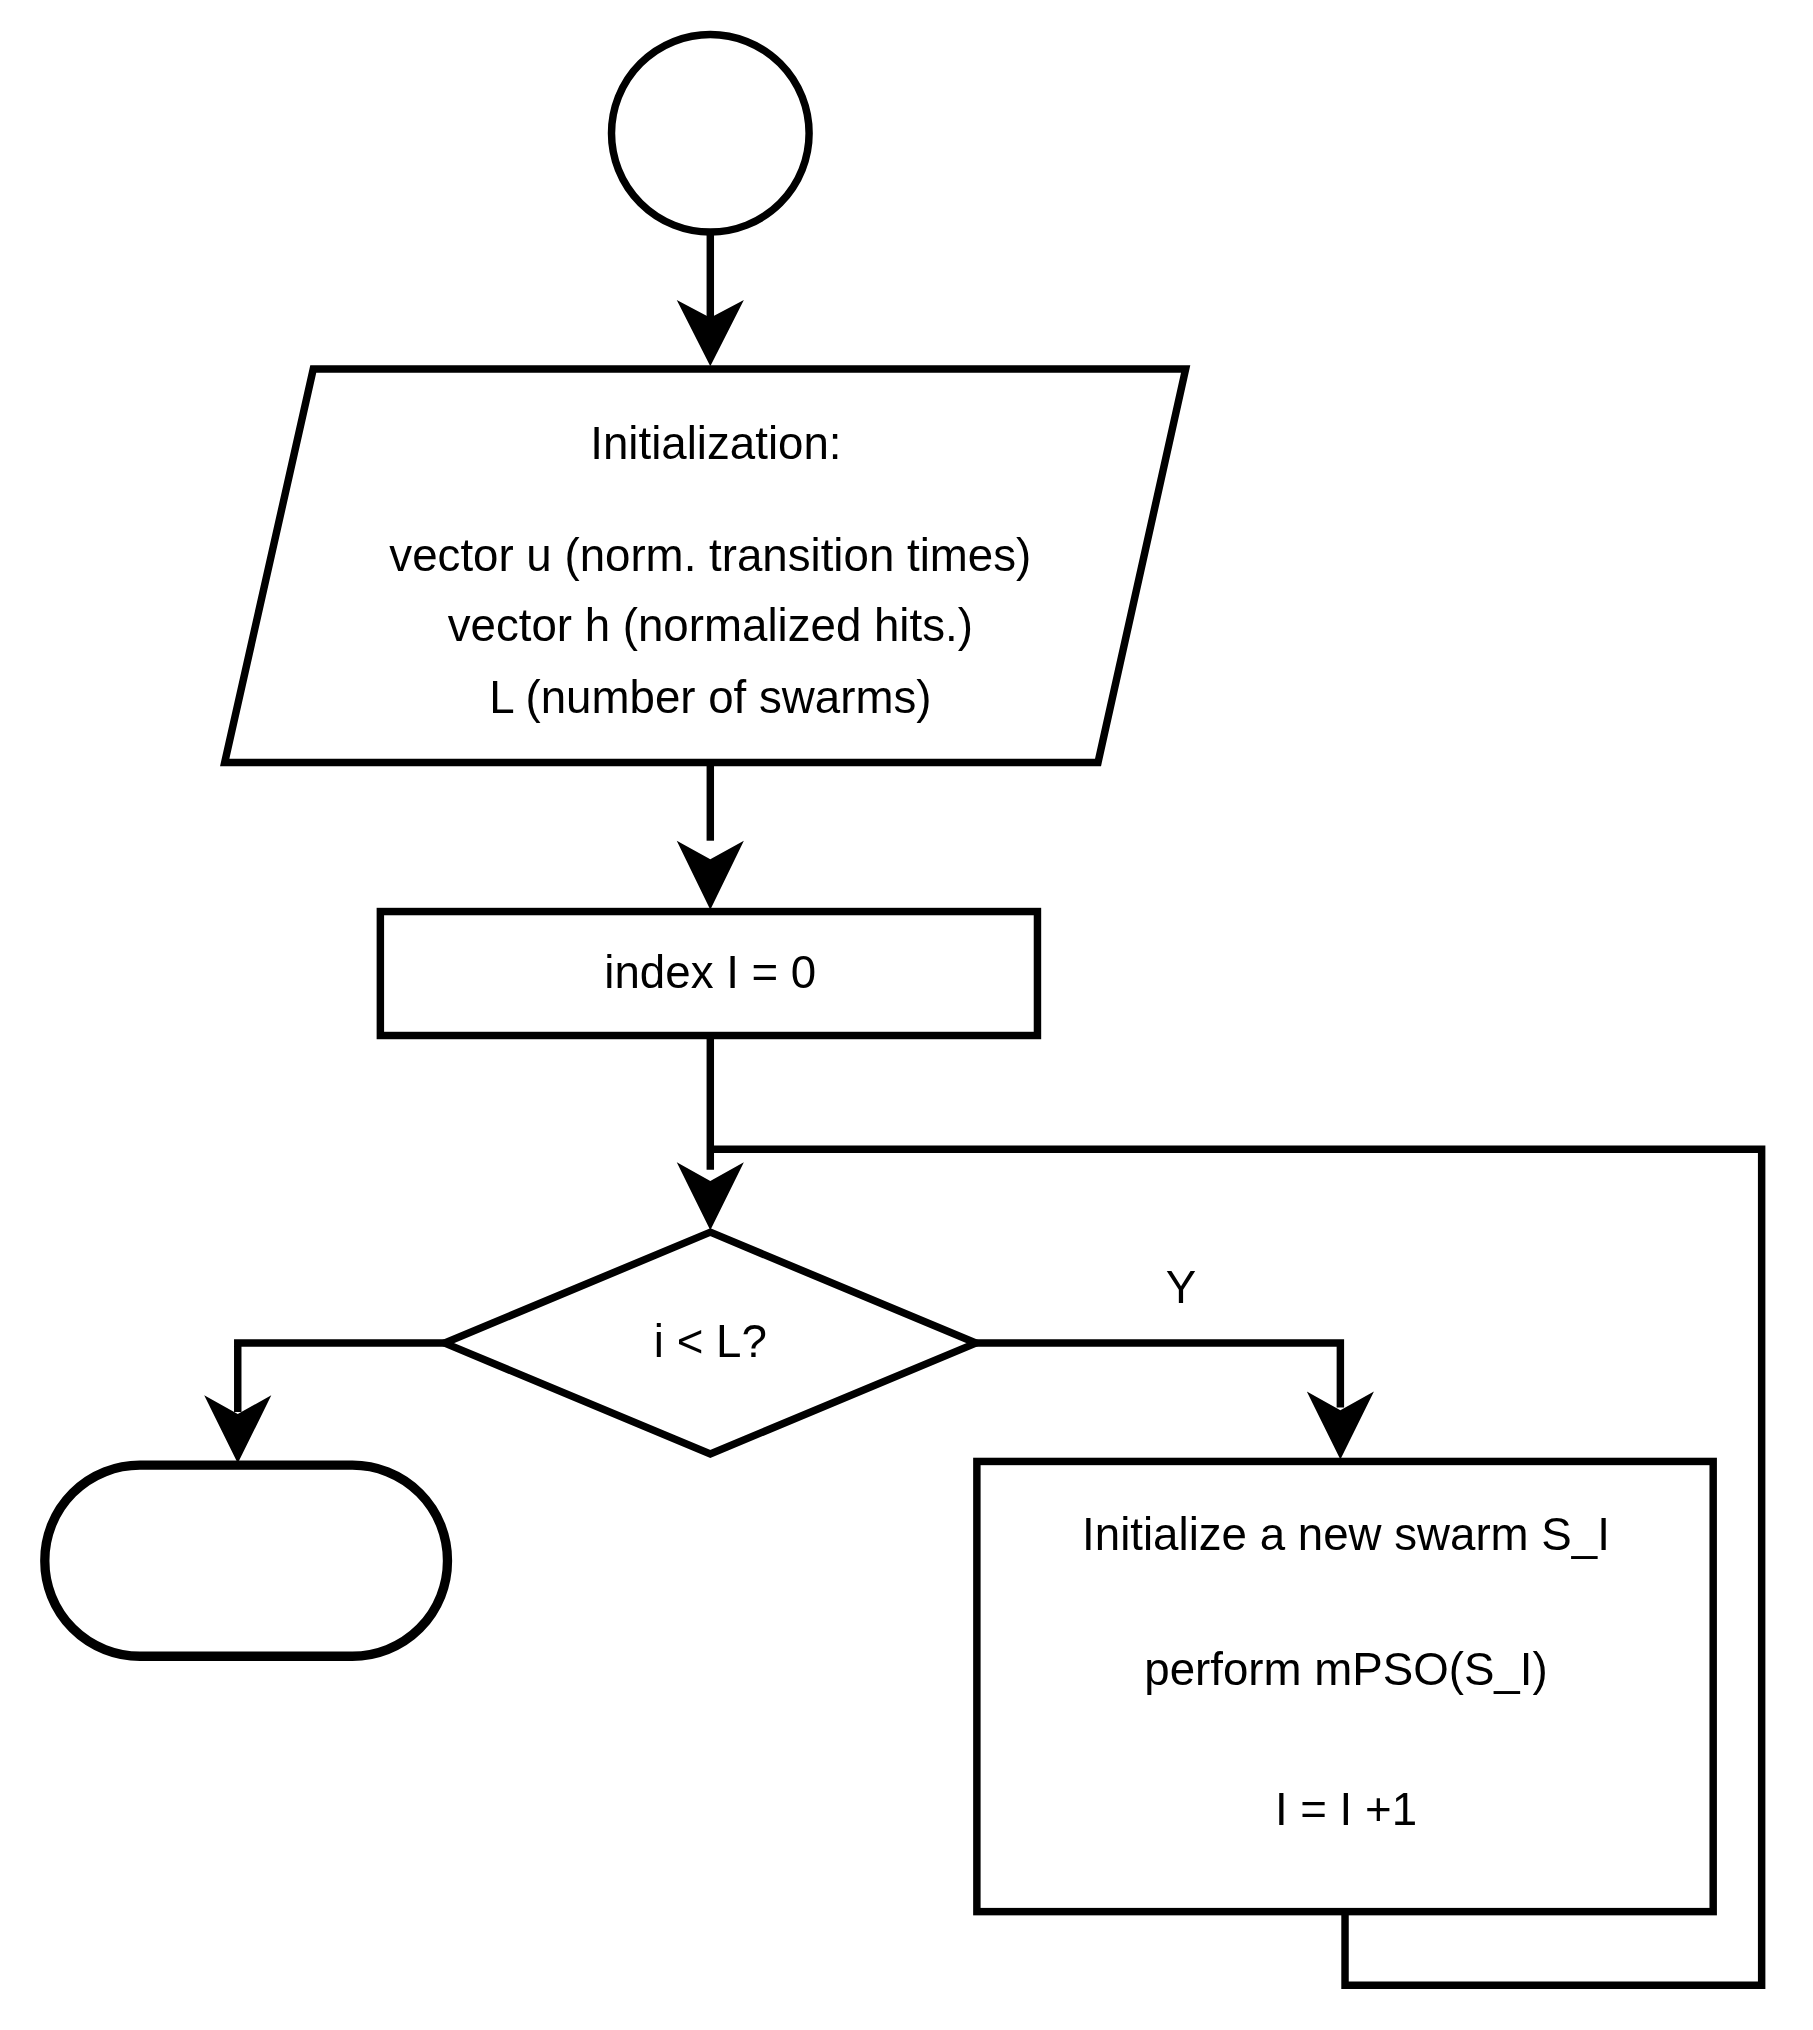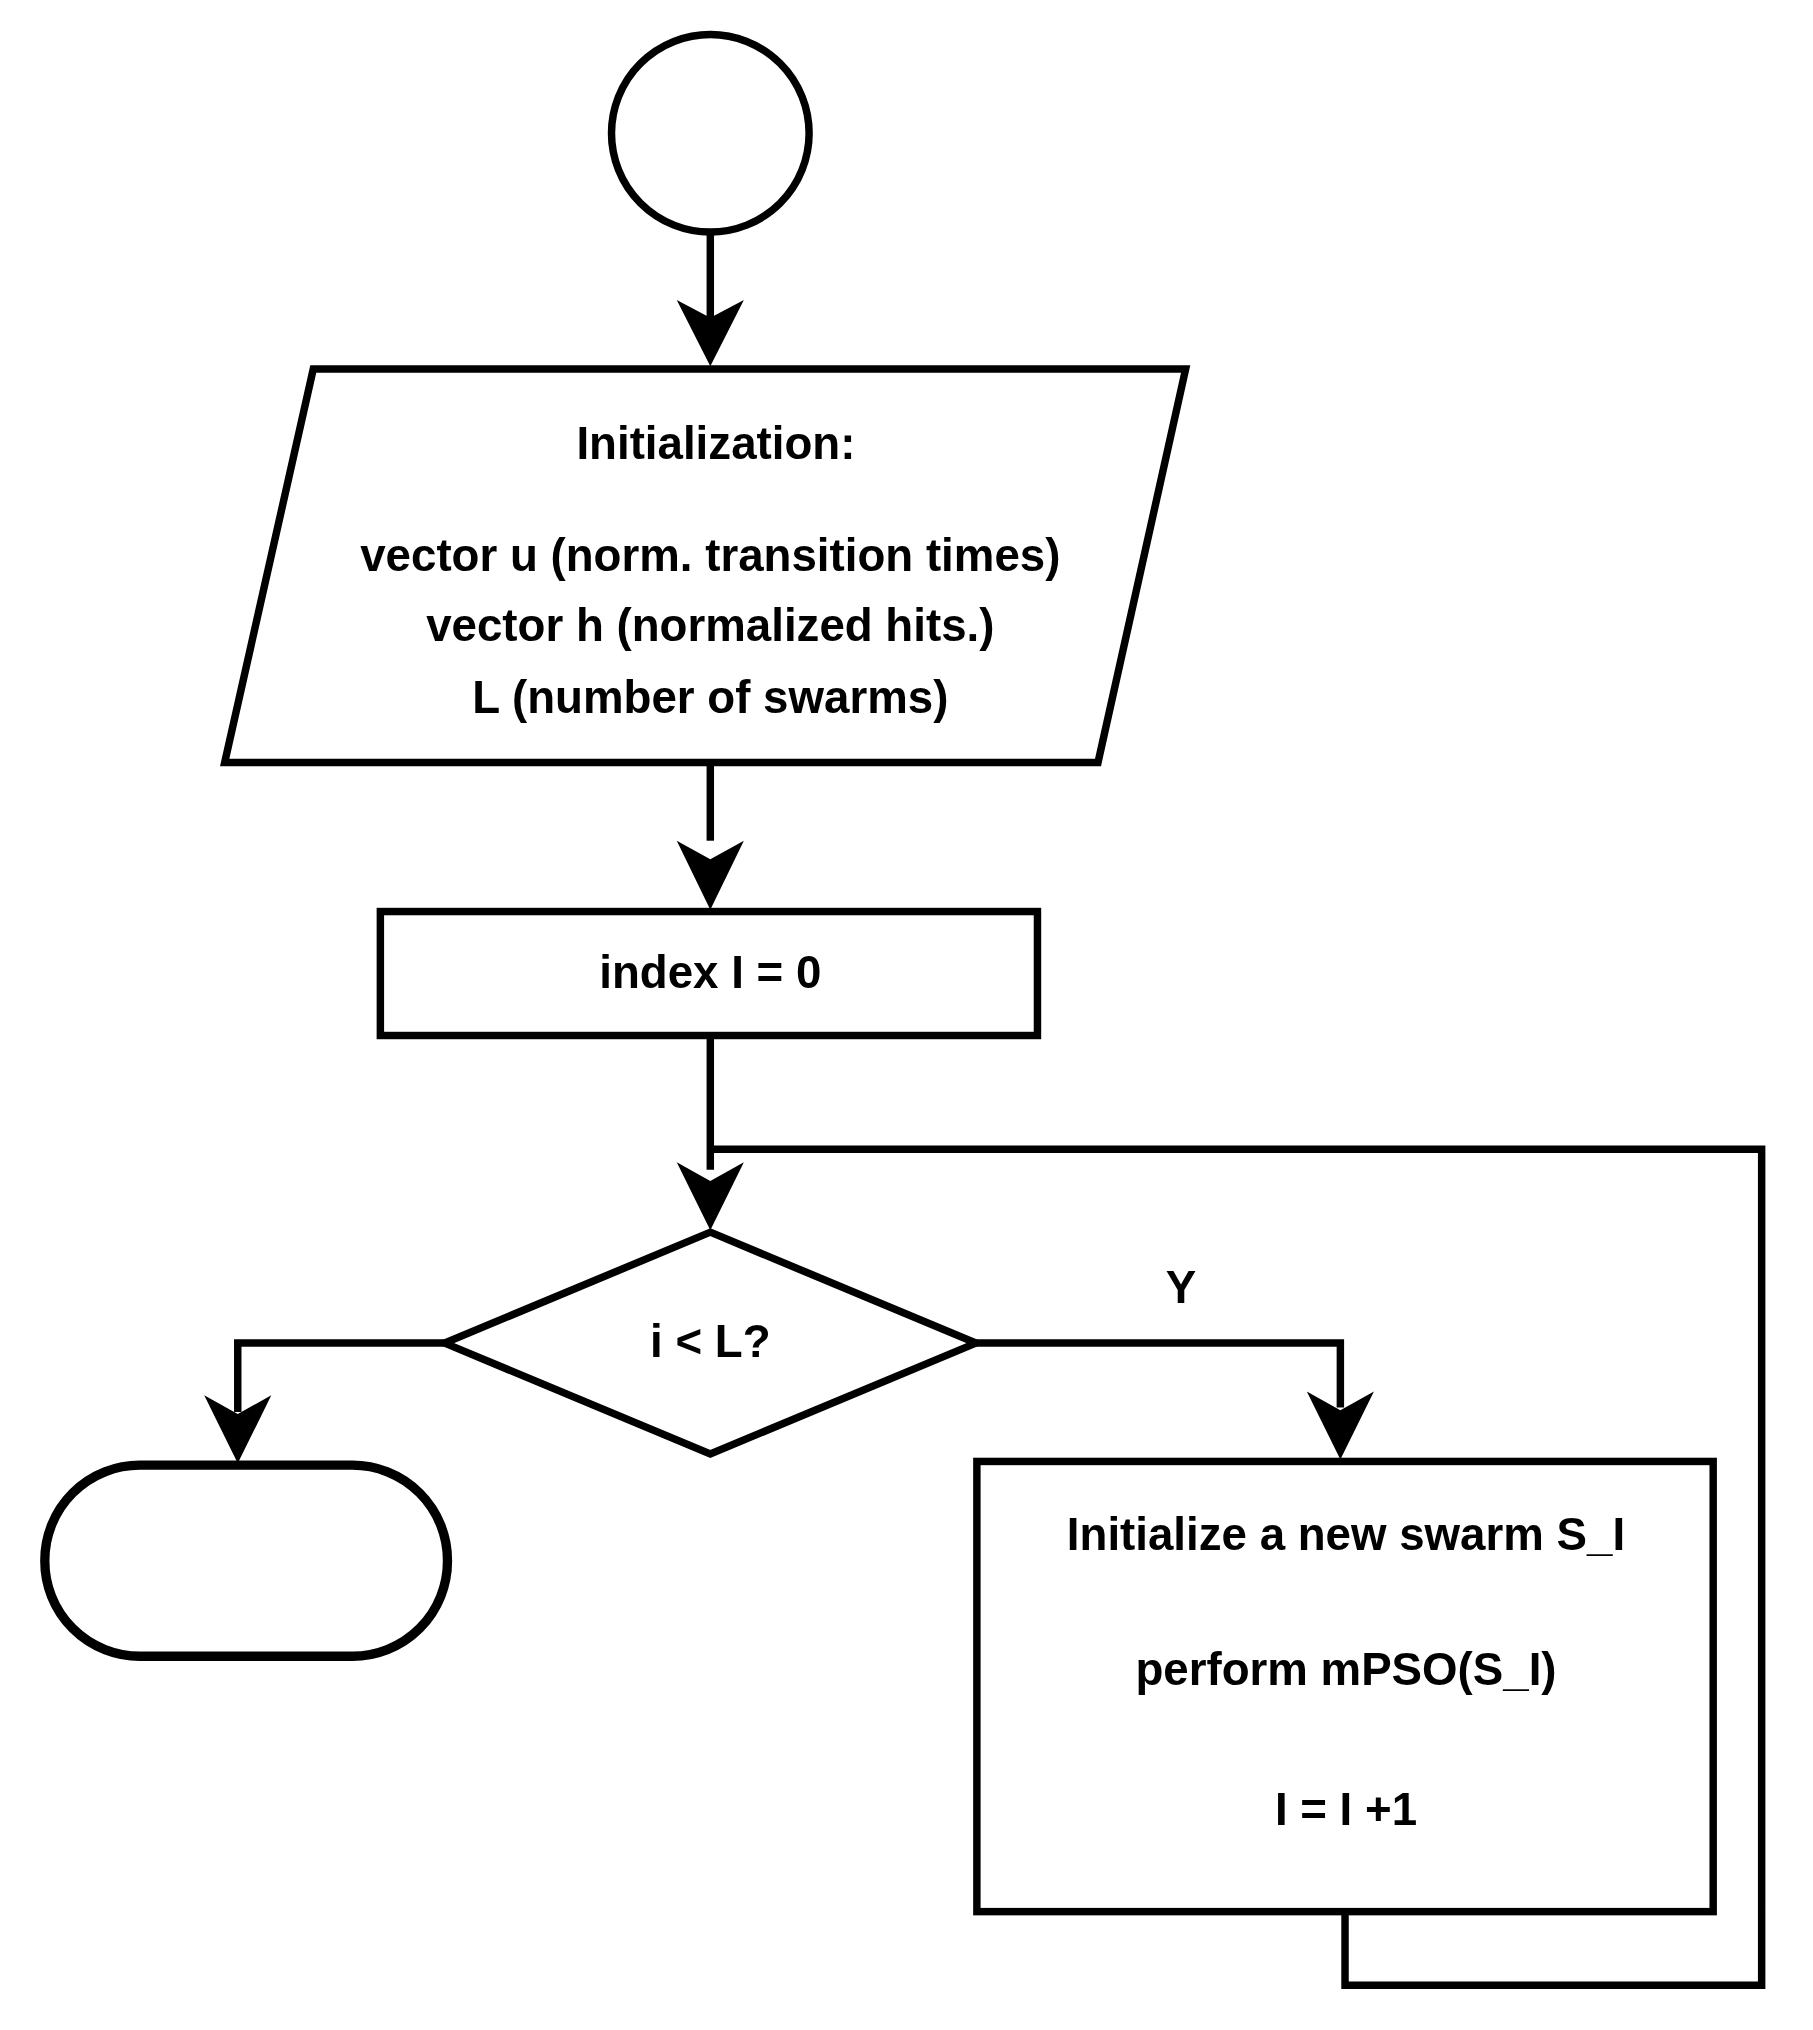--- a/index.html
+++ b/index.html
@@ -9,21 +9,20 @@
   }
   body {
     font-family: "Liberation Sans", sans-serif;
   }
   #flowchart-root {
     position: relative;
     width: 1813px;
     height: 2030px;
     background: #ffffff;
     overflow: hidden;
-    font-weight: bold;
   }
   svg#flow-svg {
     display: block;
     width: 1813px;
     height: 2030px;
   }
   .shape-outline {
     fill: #ffffff;
     stroke: #000000;
     stroke-width: 8;

